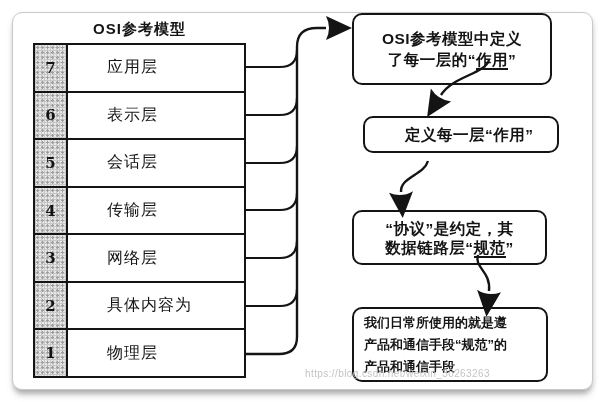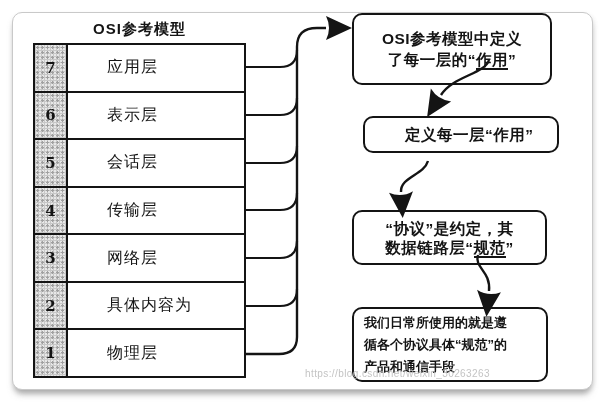--- a/index.html
+++ b/index.html
@@ -111,21 +111,21 @@
     <div><span>定义每一层“作用”</span></div>
   </div>
 
   <div class="note note3 center">
     <div><span>“协议”是约定，其</span></div>
     <div><span>数据链路层“</span><span class="u">规范</span><span>”</span></div>
   </div>
 
   <div class="note note4">
     <div><span>我们日常所使用的就是遵</span></div>
-    <div><span>循各个协议具体“规范”的</span></div>
+    <div><span>产品和通信手段“规范”的</span></div>
     <div><span>产品和通信手段</span></div>
   </div>
 
   <svg class="connector-svg" viewBox="0 0 600 402" xmlns="http://www.w3.org/2000/svg">
     <defs>
       <marker id="ah" markerUnits="userSpaceOnUse" markerWidth="30" markerHeight="28" refX="1" refY="13" orient="auto">
         <path d="M1,1 Q7,13 1,25 L27,13 Z" fill="#141414"></path>
       </marker>
     </defs>
 

